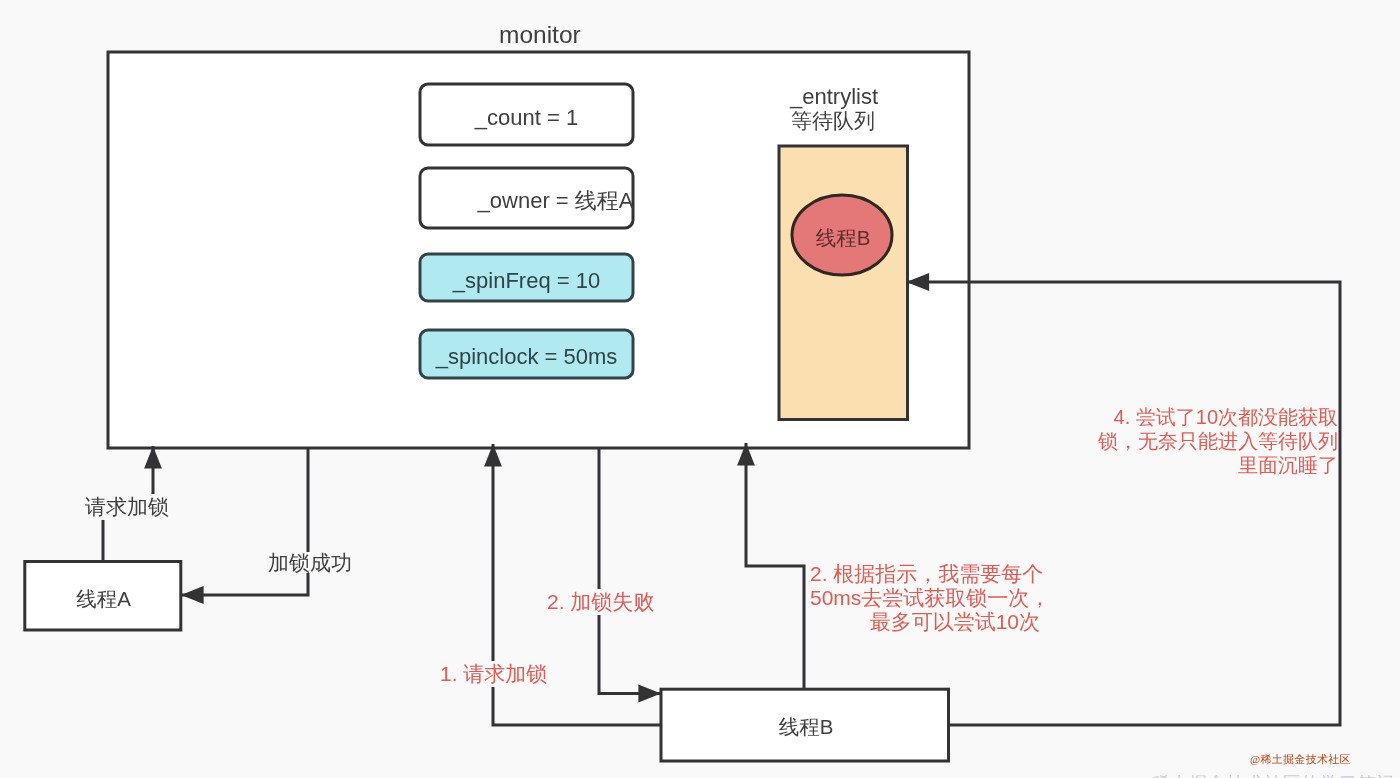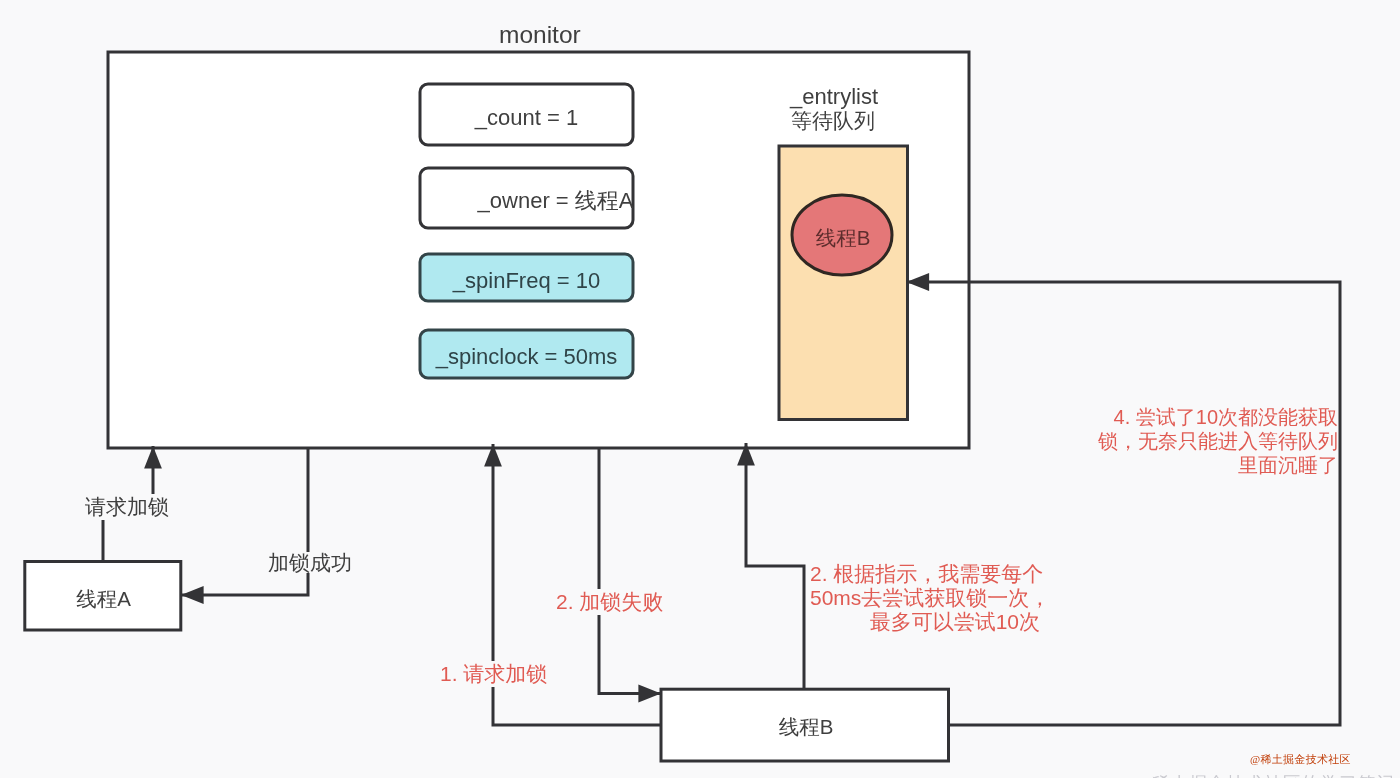--- a/index.html
+++ b/index.html
@@ -66,21 +66,21 @@
 
 <div class="boxtext" style="left:793px;top:198px;width:100px;height:80px;font-size:20.5px;color:#5e2d2d;">线程B</div>
 
 <div class="boxtext dark" style="left:25px;top:564px;width:157px;height:70px;font-size:20.5px;">线程A</div>
 <div class="boxtext dark" style="left:662px;top:691px;width:288px;height:72px;font-size:20.5px;">线程B</div>
 
 <div class="lbl dark" style="left:84px;top:494px;font-size:21px;background:#f9f9fa;padding:2px 1px 3px 1px;">请求加锁</div>
 <div class="lbl dark" style="left:268px;top:552px;font-size:21px;background:#f9f9fa;">加锁成功</div>
 
 <div class="lbl step" style="left:440px;top:661px;font-size:21px;background:#f9f9fa;padding:1px 0;">1. 请求加锁</div>
-<div class="lbl step" style="left:547px;top:589px;font-size:21px;background:#f9f9fa;padding:1px 0;margin-left:9px;">2. 加锁失败</div>
+<div class="lbl step" style="left:547px;top:589px;font-size:21px;background:#f9f9fa;padding:1px 0;">2. 加锁失败</div>
 
 <div class="lbl step" style="left:810px;top:562px;width:230px;font-size:21px;">
   <div>2. 根据指示，我需要每个</div>
   <div>50ms去尝试获取锁一次，</div>
   <div>最多可以尝试10次</div>
 </div>
 
 <div class="lbl step" style="left:1098px;top:405px;width:240px;font-size:20px;line-height:24px;">
   <div>4. 尝试了10次都没能获取</div>
   <div>锁，无奈只能进入等待队列</div>

